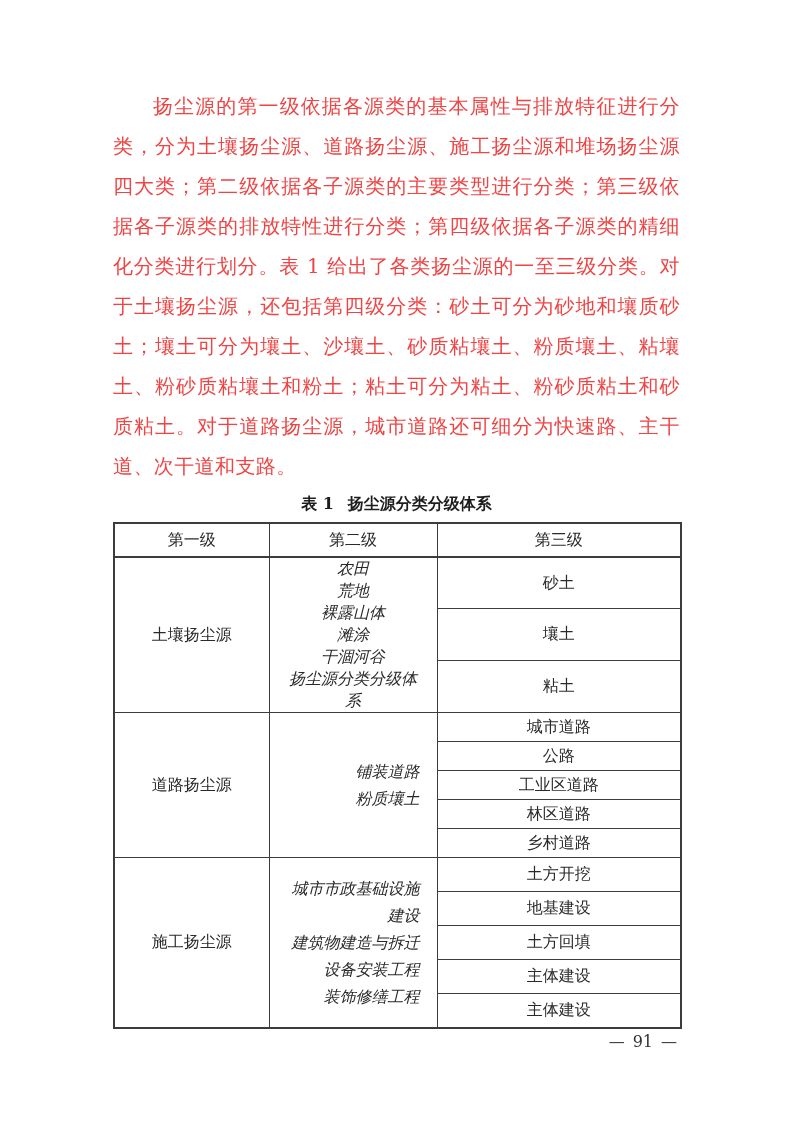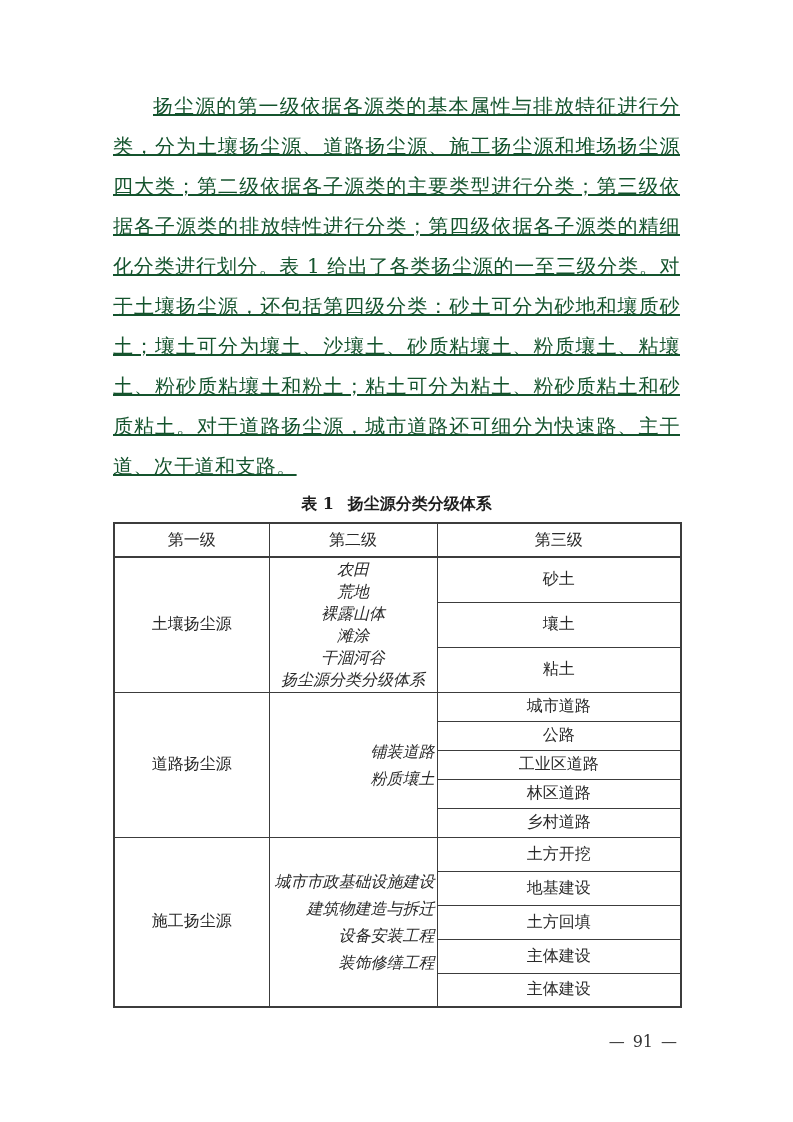--- a/index.html
+++ b/index.html
@@ -15,22 +15,21 @@
     width: 793px; height: 1122px;
     padding: 86px 113px 0 113px;
   }
   .body-paragraph {
     font-size: 20px;
     line-height: 40px;
     letter-spacing: 0.02em;
     text-align: justify;
     text-justify: inter-ideograph;
     text-indent: 2em;
-    color: #14532d;
-    text-decoration: underline;
+    color: #ef4444;
   }
   .table-caption {
     margin-top: 6px;
     margin-bottom: 6px;
     text-align: center;
     font-size: 16px;
     line-height: 24px;
     font-weight: bold;
     color: #1d1d1d;
   }
@@ -40,21 +39,21 @@
     border-collapse: collapse;
     table-layout: fixed;
     font-size: 16px;
     color: #2a2a2a;
   }
   table.cls-table th, table.cls-table td {
     border: 1.5px solid #3c3c3c;
     text-align: center;
     vertical-align: middle;
     font-weight: normal;
-    padding: 0 2px;
+    padding: 0 17px;
   }
   table.cls-table { border: 2px solid #3c3c3c; }
   table.cls-table thead th { height: 34px; border-bottom: 2.5px solid #3c3c3c; }
   tr.r45 { height: 45px; }
   tr.r29 { height: 29px; }
   tr.r34 { height: 34px; }
   td.l2 div { line-height: 22px; font-style: italic; }
   td.l2.lh-wide div { line-height: 27px; text-align: right; }
   .page-footer {
     position: absolute;

